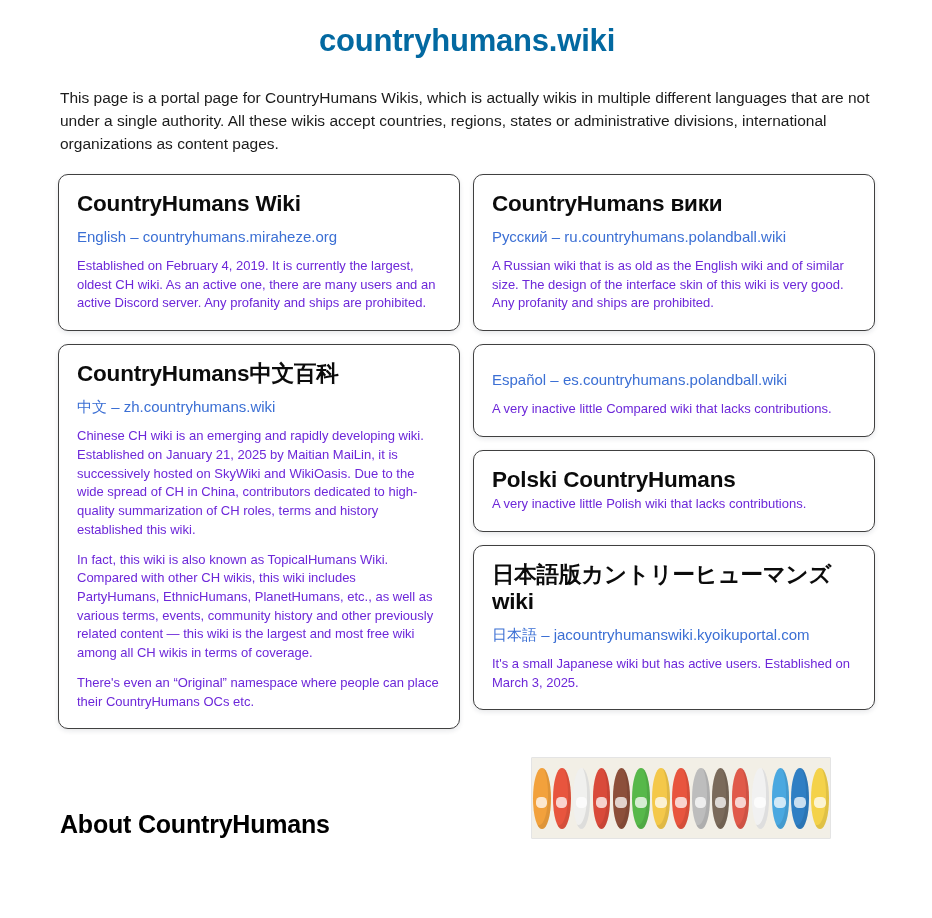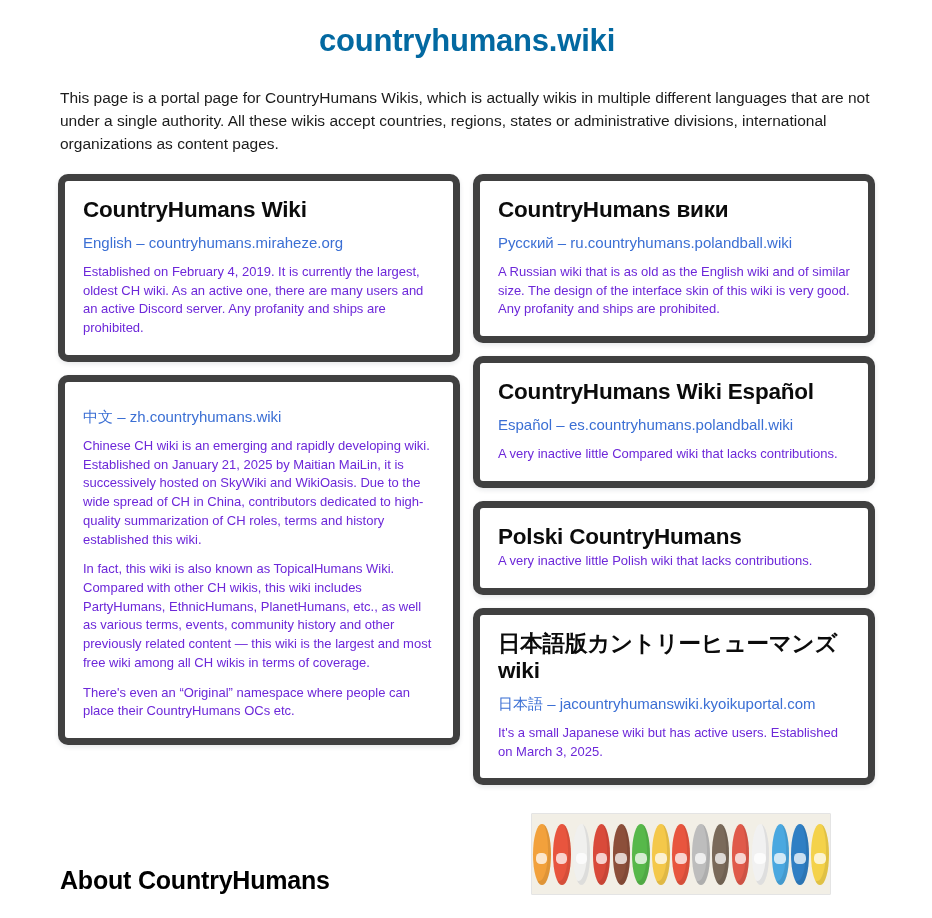--- a/index.html
+++ b/index.html
@@ -44,21 +44,21 @@
   }
   .col {
     display: flex;
     flex-direction: column;
     gap: 13px;
     width: 402px;
     flex: 0 0 402px;
   }
   .card {
     background: #ffffff;
-    border: 7px solid #404040;
+    border: 1px solid #404040;
     border-radius: 10px;
     box-shadow: 0 2px 5px rgba(20, 30, 50, 0.10), 0 0 1px rgba(20,30,50,0.06);
     padding: 15px 18px 17px 18px;
     box-sizing: border-box;
   }
   .card-title {
     font-size: 22.5px;
     font-weight: 700;
     line-height: 1.2;
     margin: 0 0 2px 0;
@@ -151,38 +151,38 @@
 
     <div class="col">
 
       <div class="card">
         <h2 class="card-title">CountryHumans Wiki</h2>
         <a class="card-link">English – countryhumans.miraheze.org</a>
         <p class="card-desc">Established on February 4, 2019. It is currently the largest, oldest CH wiki. As an active one, there are many users and an active Discord server. Any profanity and ships are prohibited.</p>
       </div>
 
       <div class="card">
+        <h2 class="card-title">CountryHumans中文百科</h2>
         <a class="card-link">中文 – zh.countryhumans.wiki</a>
         <p class="card-desc">Chinese CH wiki is an emerging and rapidly developing wiki. Established on January 21, 2025 by Maitian MaiLin, it is successively hosted on SkyWiki and WikiOasis. Due to the wide spread of CH in China, contributors dedicated to high-quality summarization of CH roles, terms and history established this wiki.</p>
         <p class="card-desc">In fact, this wiki is also known as TopicalHumans Wiki. Compared with other CH wikis, this wiki includes PartyHumans, EthnicHumans, PlanetHumans, etc., as well as various terms, events, community history and other previously related content — this wiki is the largest and most free wiki among all CH wikis in terms of coverage.</p>
         <p class="card-desc">There's even an “Original” namespace where people can place their CountryHumans OCs etc.</p>
       </div>
 
     </div>
 
     <div class="col">
 
       <div class="card">
         <h2 class="card-title">CountryHumans вики</h2>
         <a class="card-link">Русский – ru.countryhumans.polandball.wiki</a>
         <p class="card-desc">A Russian wiki that is as old as the English wiki and of similar size. The design of the interface skin of this wiki is very good. Any profanity and ships are prohibited.</p>
       </div>
 
       <div class="card">
-        <h2 class="card-title">CountryHumans Wiki Español</h2>
         <a class="card-link">Español – es.countryhumans.polandball.wiki</a>
         <p class="card-desc">A very inactive little Compared wiki that lacks contributions.</p>
       </div>
 
       <div class="card">
         <h2 class="card-title">Polski CountryHumans</h2>
         <p class="card-desc">A very inactive little Polish wiki that lacks contributions.</p>
       </div>
 
       <div class="card">

